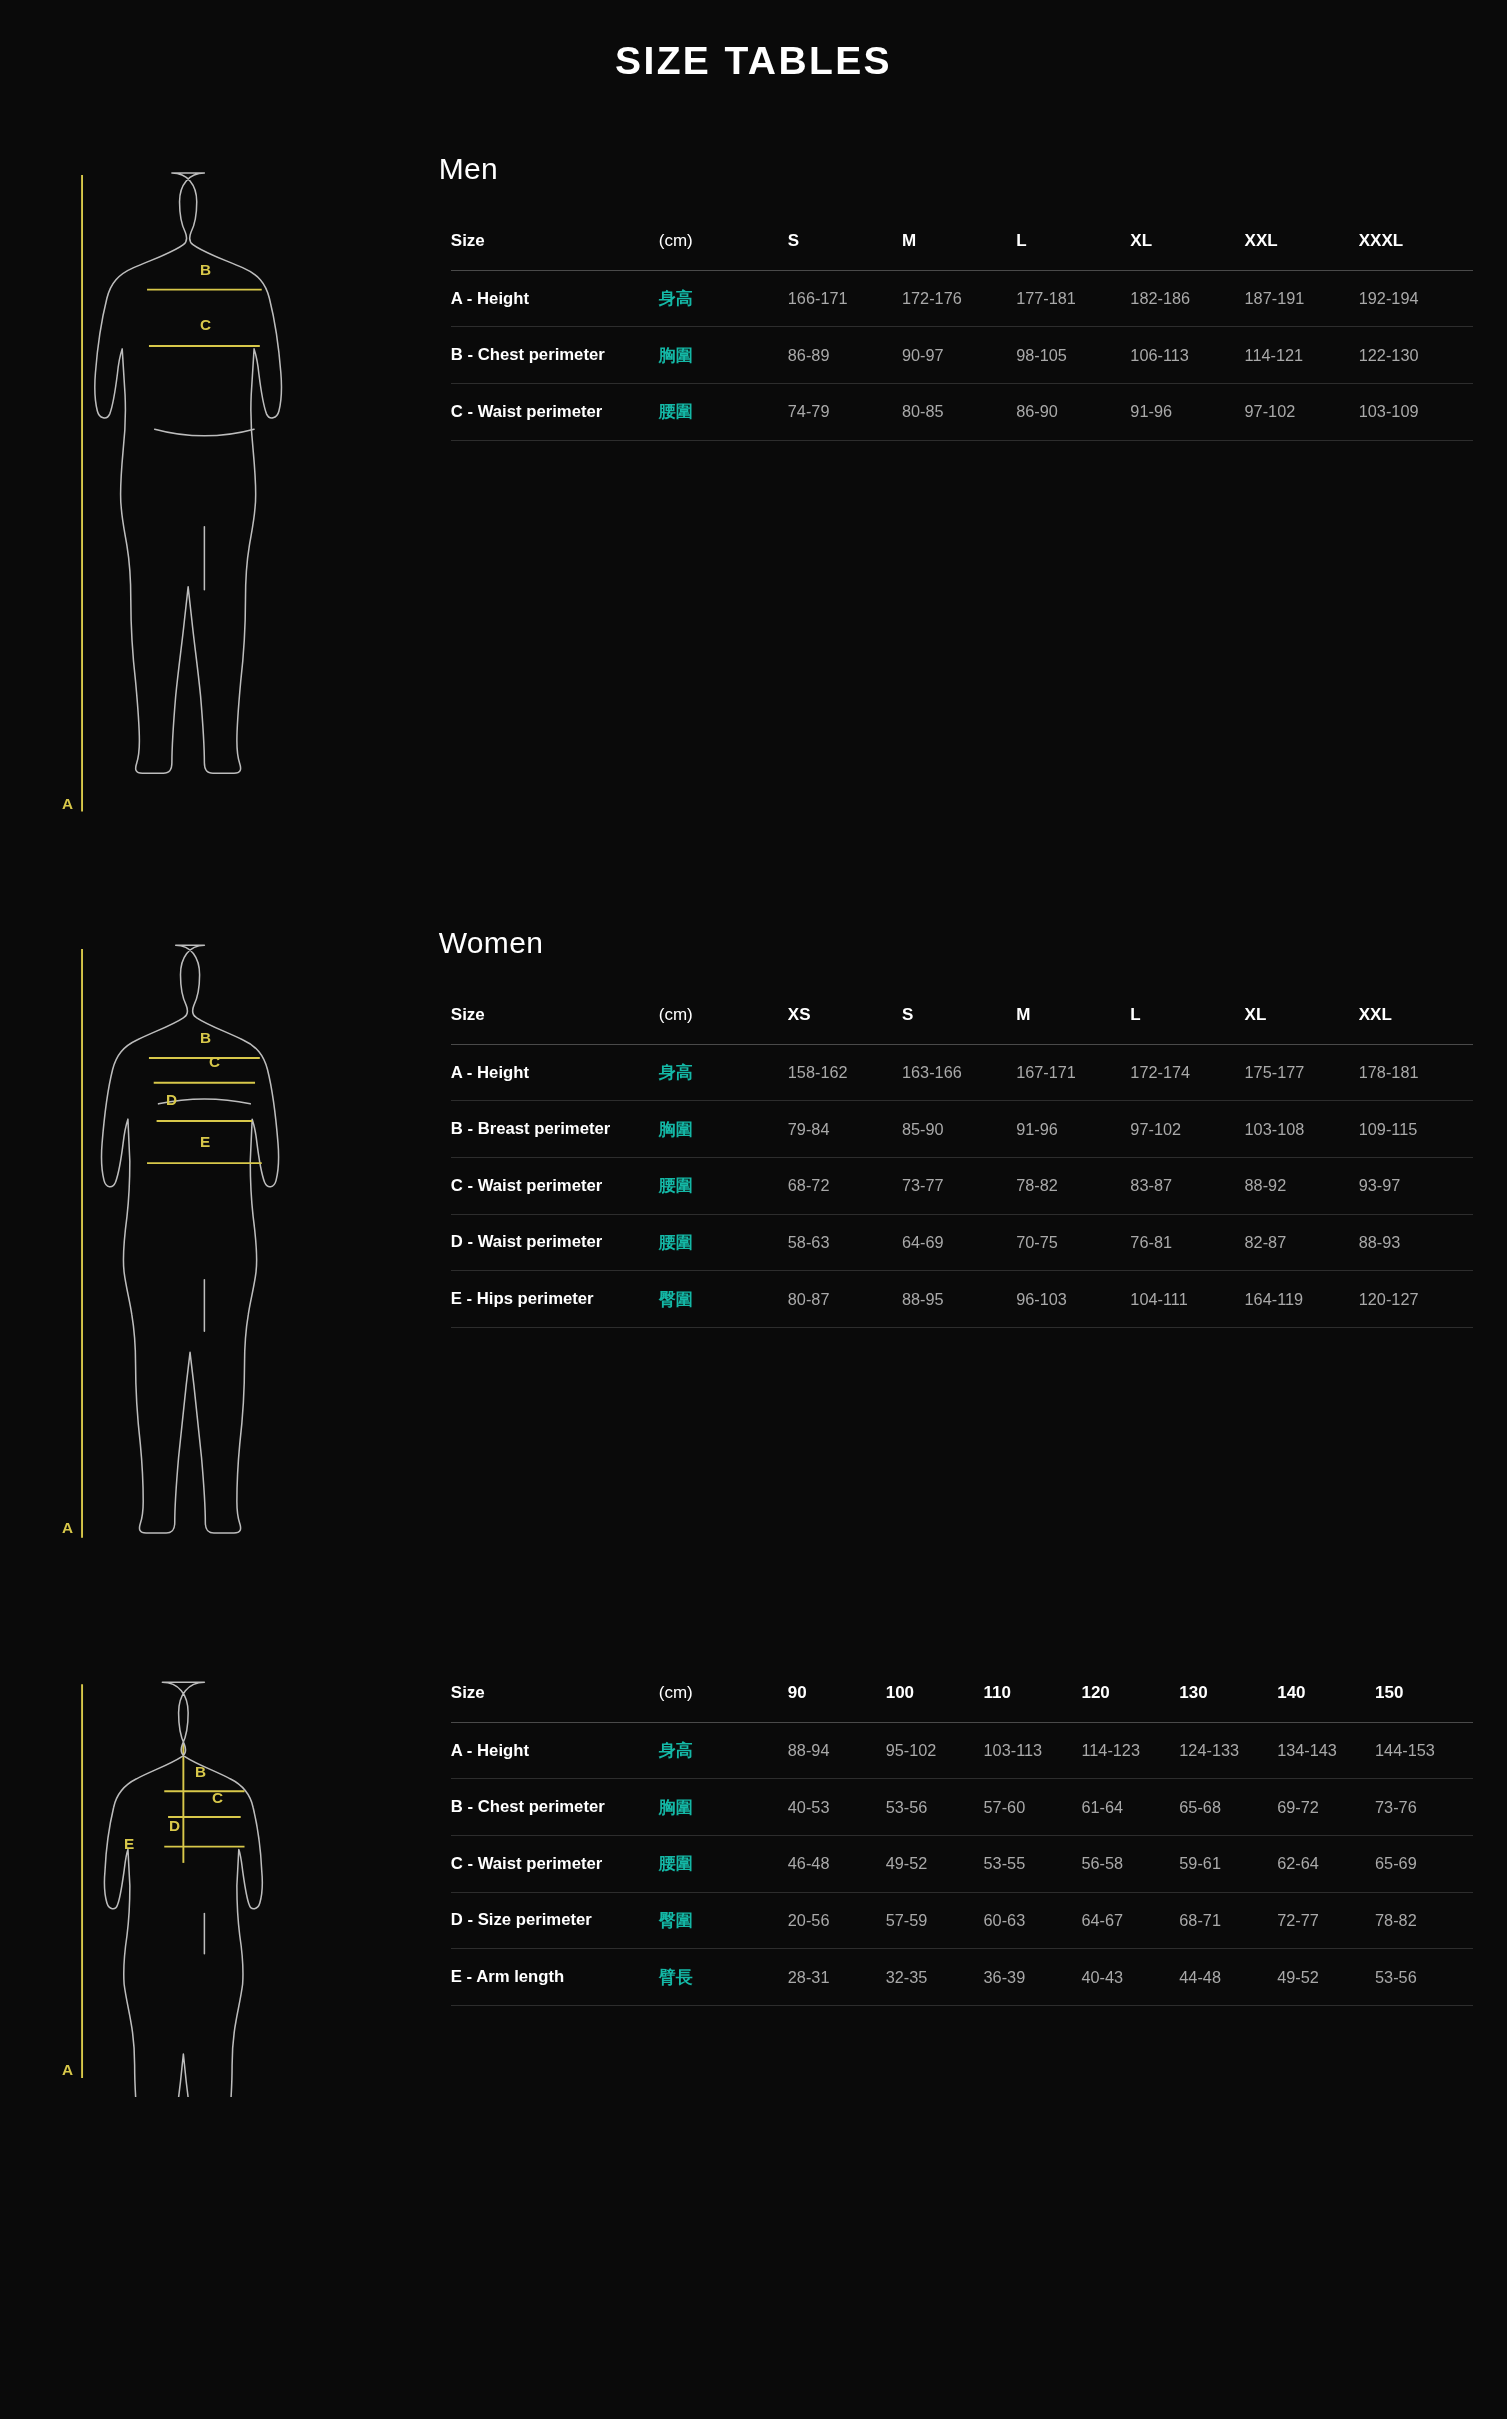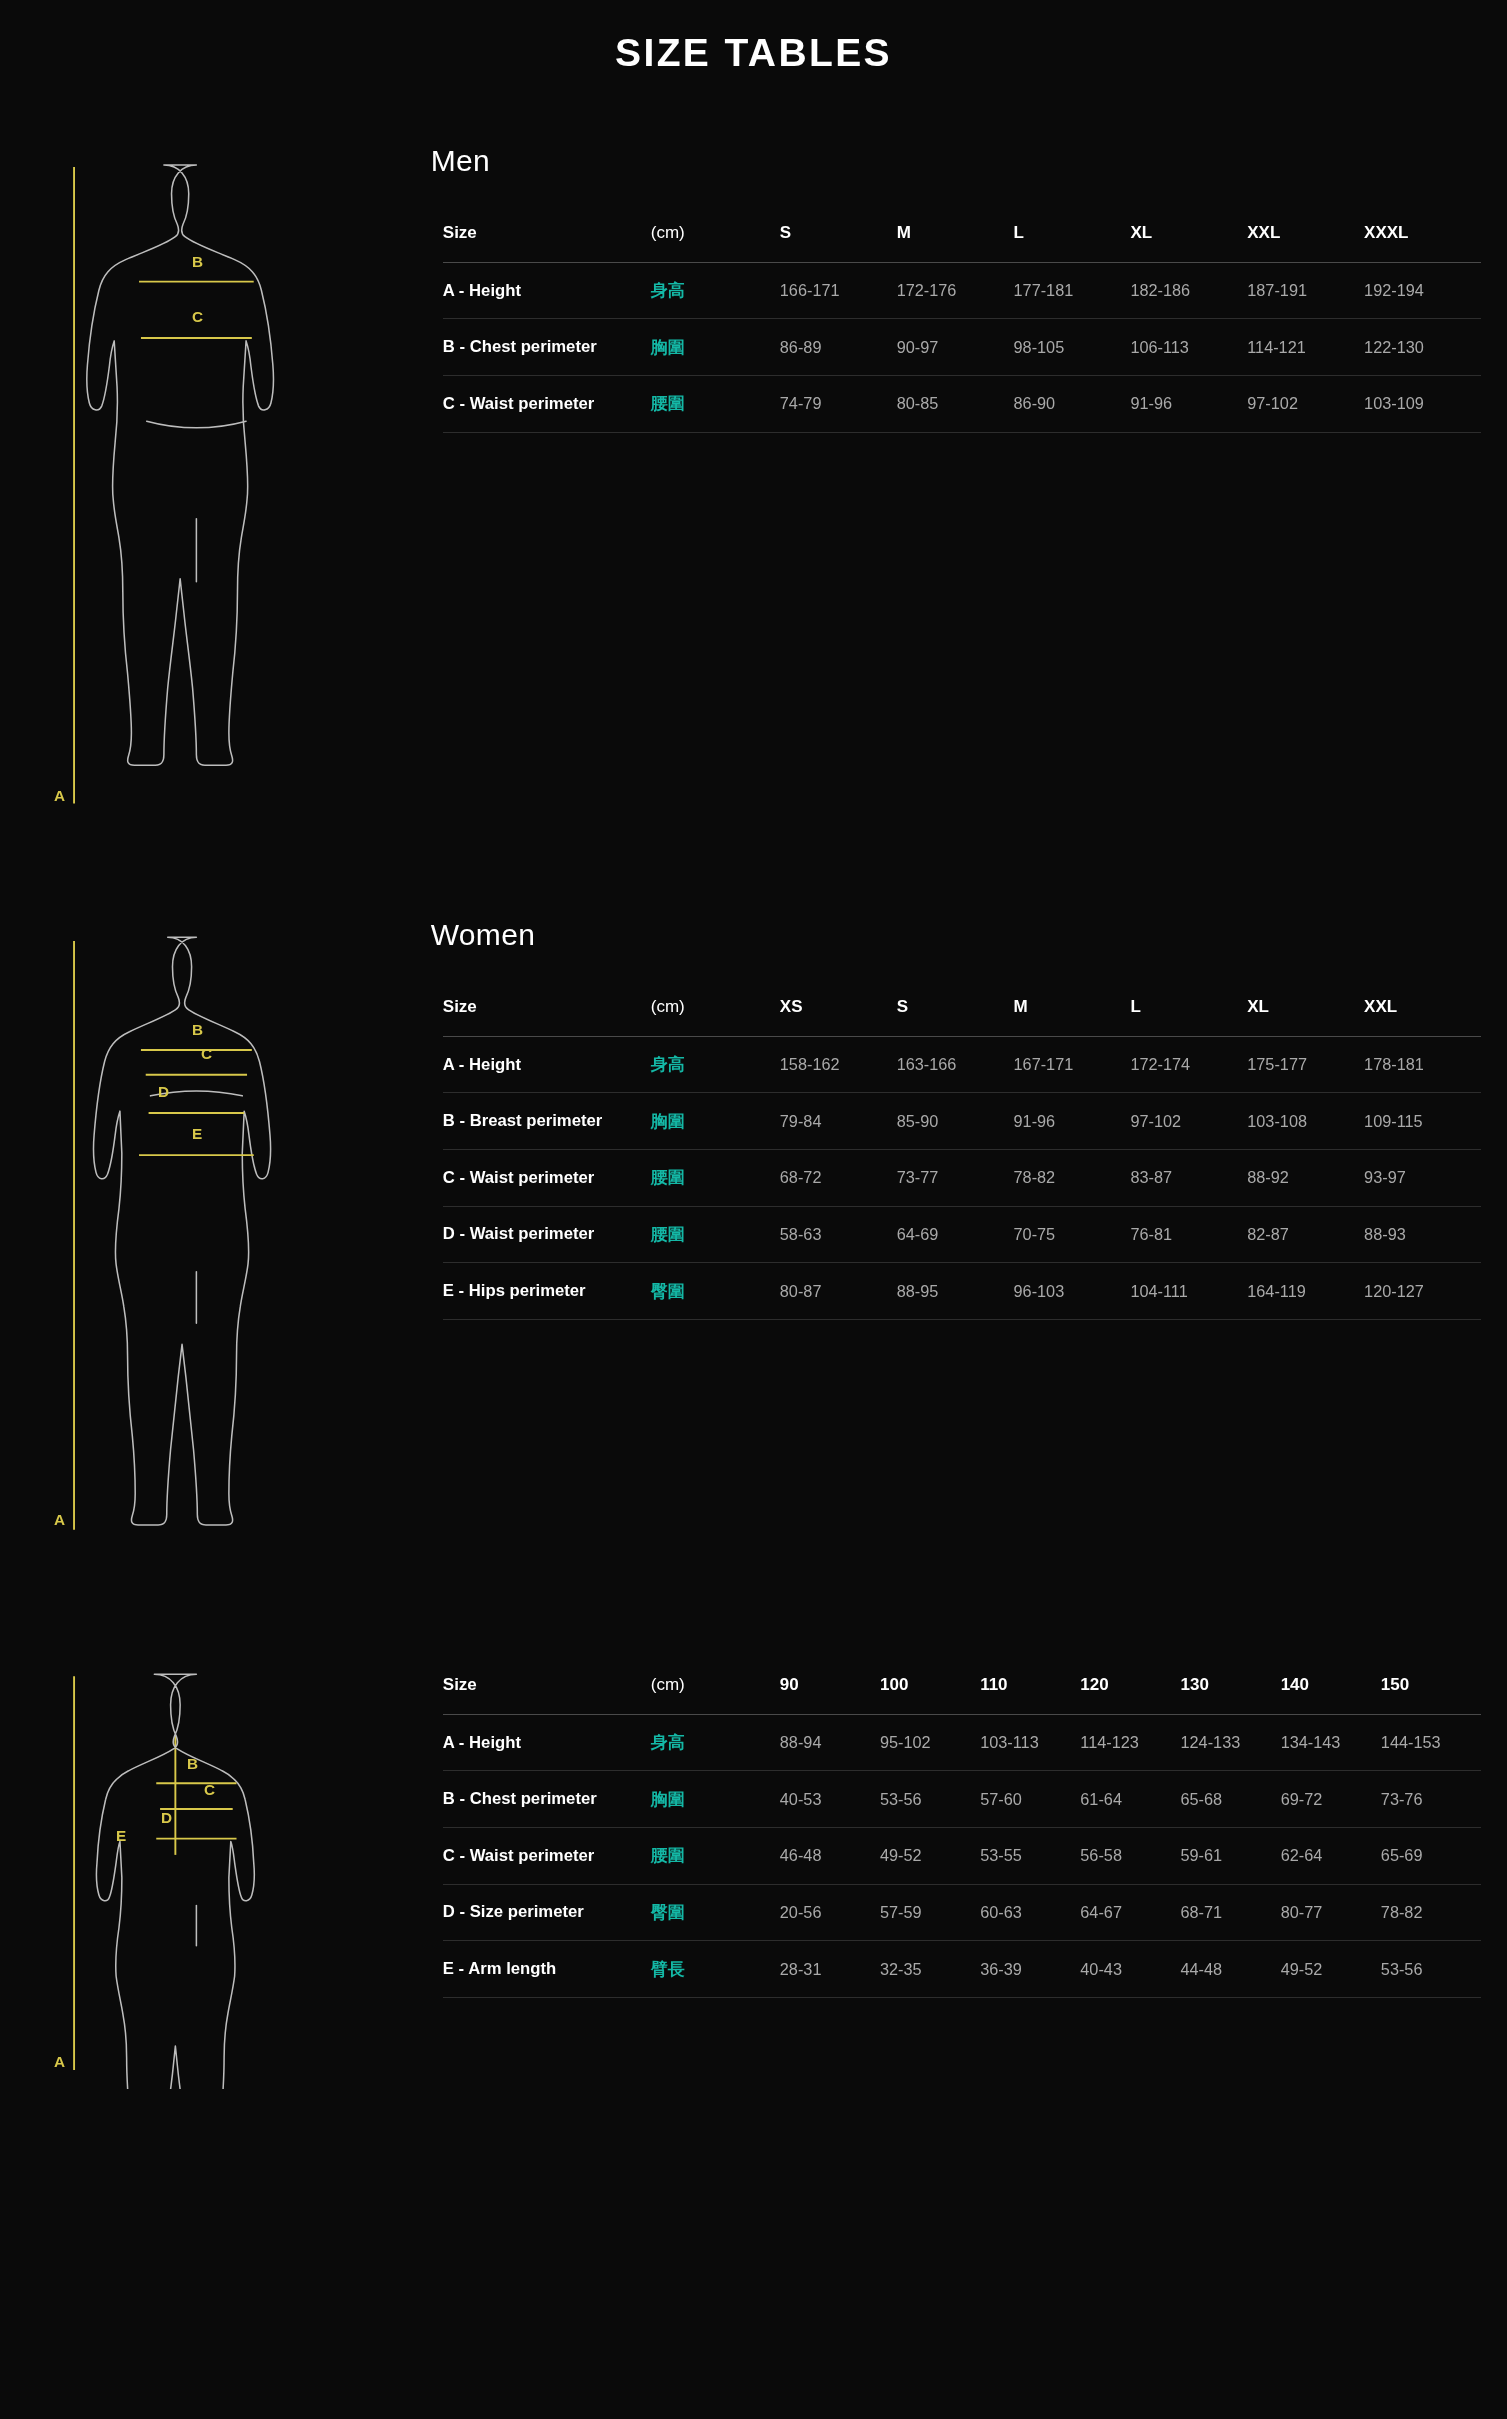--- a/index.html
+++ b/index.html
@@ -7,21 +7,21 @@
     margin: 0; padding: 0;
     background: #0a0a0a;
     width: 1507px;
     font-family: "Liberation Sans", sans-serif;
   }
   .page {
     width: 1507px;
     min-height: 2419px;
     background: #0a0a0a;
     position: relative;
-    padding: 0;
+    padding: 8px;
   }
   .page-title {
     color: #ffffff;
     font-size: 39px;
     font-weight: bold;
     letter-spacing: 2.4px;
     text-align: center;
     padding-top: 31px;
     padding-bottom: 9.6px;
   }
@@ -384,21 +384,21 @@
             <td>65-69</td>
           </tr>
           <tr>
             <td class="rowlabel">D - Size perimeter</td>
             <td class="rowcn">臀圍</td>
             <td>20-56</td>
             <td>57-59</td>
             <td>60-63</td>
             <td>64-67</td>
             <td>68-71</td>
-            <td>80-77</td>
+            <td>72-77</td>
             <td>78-82</td>
           </tr>
           <tr>
             <td class="rowlabel">E - Arm length</td>
             <td class="rowcn">臂長</td>
             <td>28-31</td>
             <td>32-35</td>
             <td>36-39</td>
             <td>40-43</td>
             <td>44-48</td>

